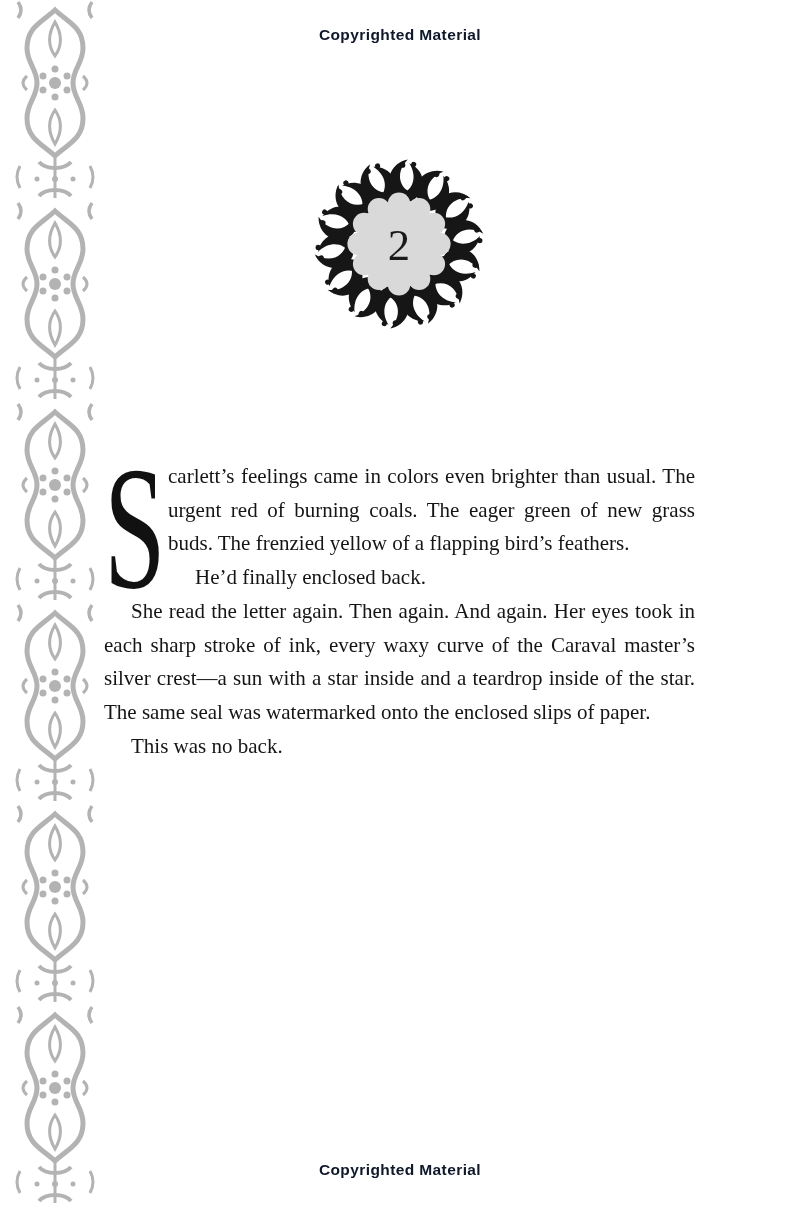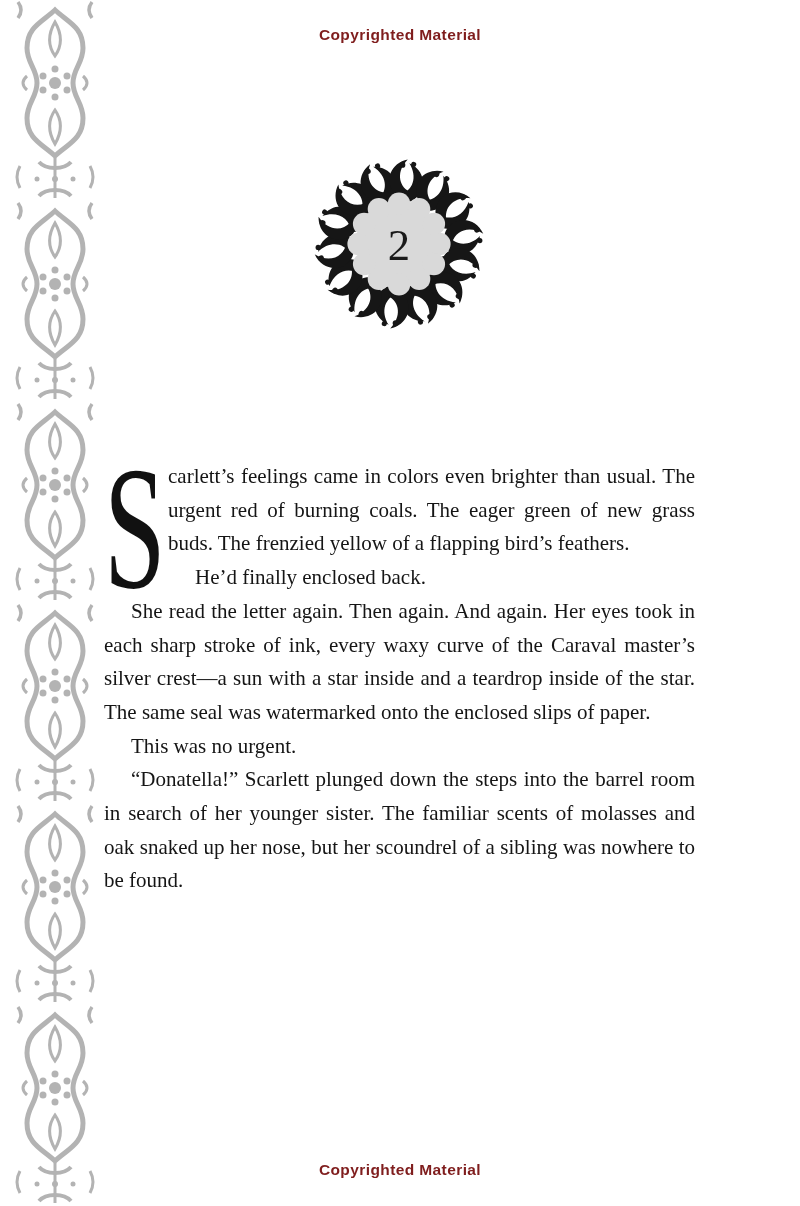--- a/index.html
+++ b/index.html
@@ -18,21 +18,21 @@
   }
   .copyright {
     position: absolute;
     left: 0;
     right: 0;
     text-align: center;
     font-family: "Liberation Sans", sans-serif;
     font-weight: bold;
     font-size: 15.5px;
     letter-spacing: 0.4px;
-    color: #7f1d1d;
+    color: #0f172a;
   }
   .copyright.top { top: 26px; }
   .copyright.bottom { top: 1161px; }
   .chapter-ornament {
     position: absolute;
     left: 313px;
     top: 158px;
     width: 172px;
     height: 172px;
   }
@@ -161,19 +161,18 @@
       <circle cx="11.7" cy="-20.3" r="6.5"></circle>
       <circle cx="20.3" cy="-11.7" r="6.5"></circle>
     </g>
     <text class="chapter-number-text" x="0" y="9.5" text-anchor="middle" font-size="26" fill="#1a1a1a">2</text>
   </svg>
 
   <div class="body-text">
     <p class="first-paragraph"><span class="drop-cap">S</span><span>carlett’s feelings came in colors even brighter than usual. The urgent red of burning coals. The eager green of new grass buds. The frenzied yellow of a flapping bird’s feathers.</span></p>
     <p><span>He’d finally enclosed back.</span></p>
     <p><span>She read the letter again. Then again. And again. Her eyes took in each sharp stroke of ink, every waxy curve of the Caraval master’s silver crest—a sun with a star inside and a teardrop inside of the star. The same seal was watermarked onto the enclosed slips of paper.</span></p>
-    <p><span>This was no urgent.</span></p>
-    <p><span>“Donatella!” Scarlett plunged down the steps into the barrel room in search of her younger sister. The familiar scents of molasses and oak snaked up her nose, but her scoundrel of a sibling was nowhere to be found.</span></p>
+    <p><span>This was no back.</span></p>
   </div>
 
   <div class="copyright bottom">Copyrighted Material</div>
 
 </div>
 
 </body></html>

